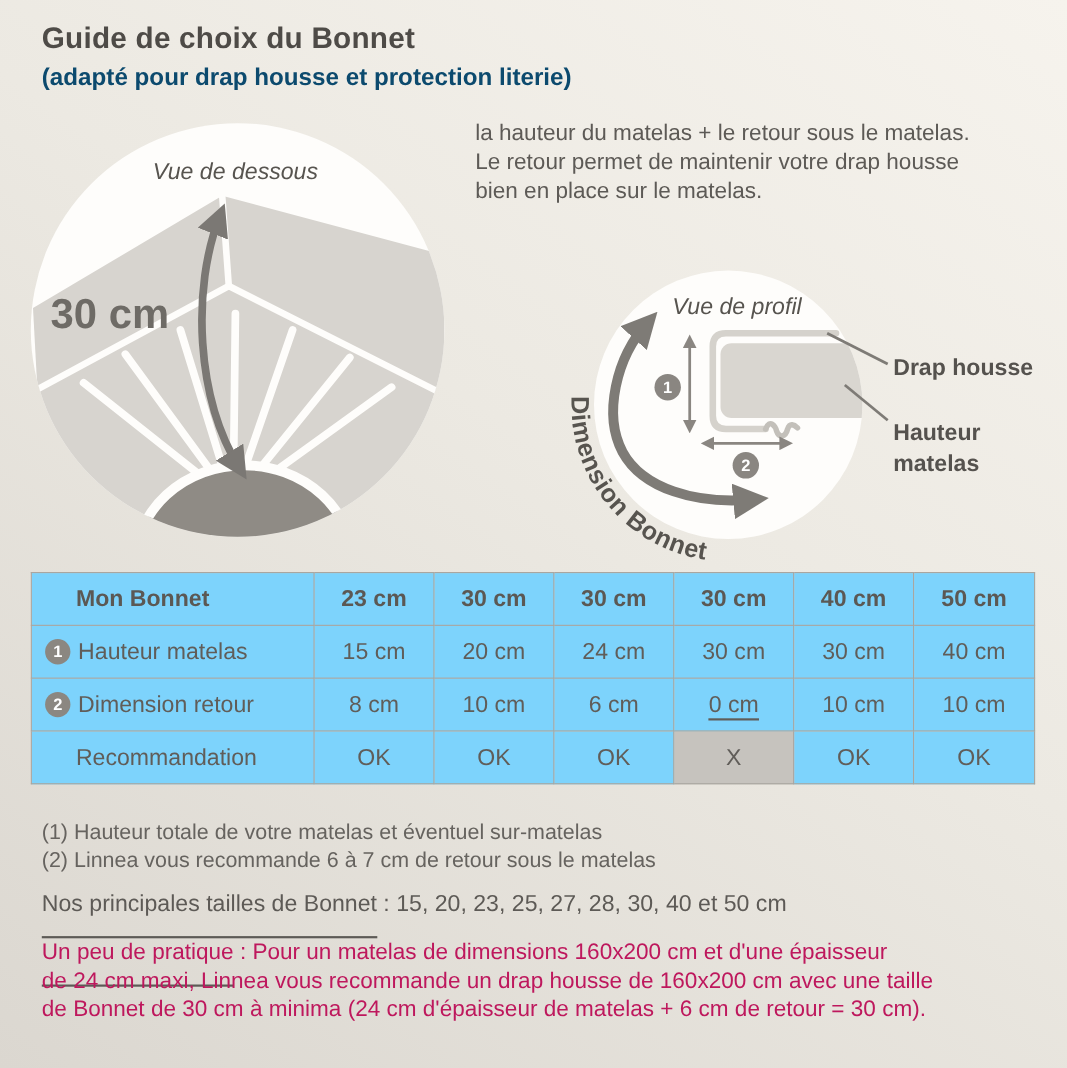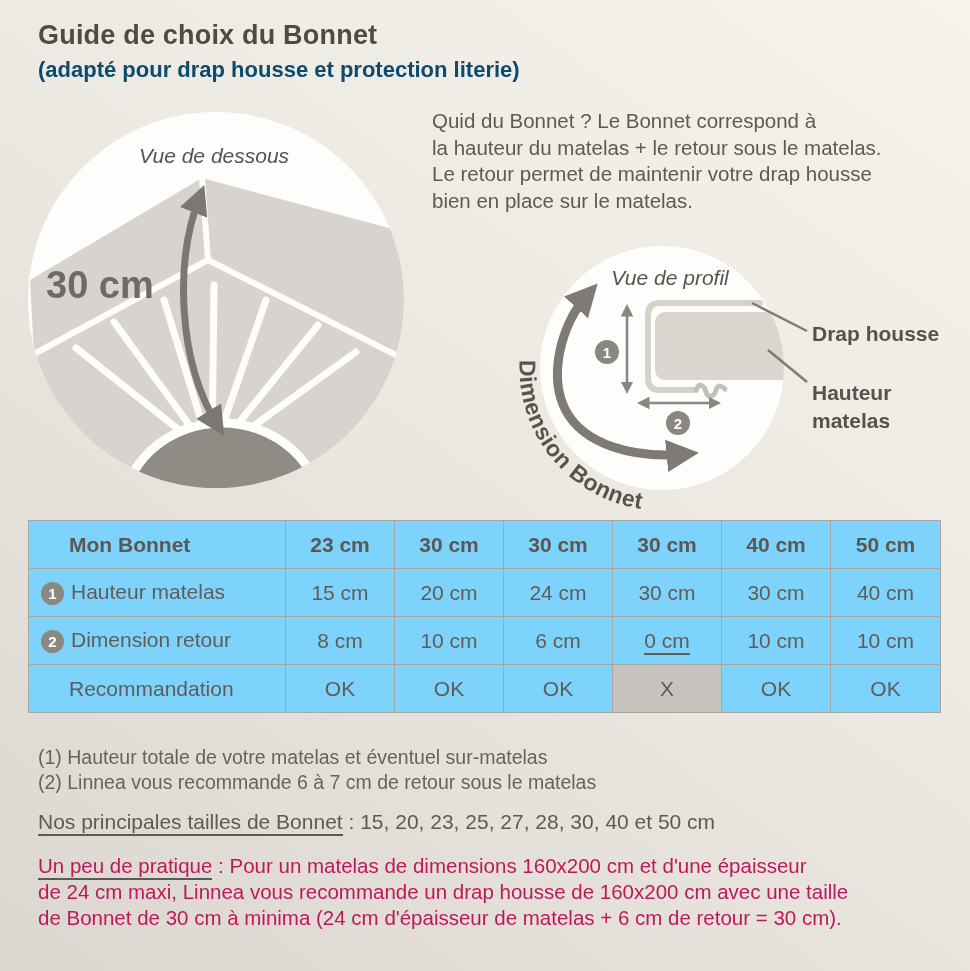--- a/index.html
+++ b/index.html
@@ -36,34 +36,33 @@
   table.bonnet td.label-cell{text-align:left;padding-left:40px;}
   table.bonnet td.badge-cell{text-align:left;padding-left:12px;}
   table.bonnet tr.head td{font-weight:bold;color:#5b5854;}
   table.bonnet td.x-cell{background:#c6c3be;}
   .tbadge{
     display:inline-block;width:23px;height:23px;border-radius:50%;
     background:#8b8781;color:#fff;font-size:15px;font-weight:bold;
     text-align:center;line-height:23px;vertical-align:middle;margin-right:7px;
   }
   .u{border-bottom:2px solid #605d59;padding-bottom:1px;}
-  .u-head{border-bottom:2px solid #5d5a56;padding-bottom:1px;}
+  .u-head{border-bottom:2px solid #5d5a56;padding-bottom:18px;}
   
   .footnotes{left:38px;top:745px;font-size:19.5px;line-height:24.5px;color:#66635f;}
   .sizes-line{left:38px;top:810px;font-size:21px;color:#5d5a56;}
   .practice{left:38px;top:853px;font-size:20.5px;line-height:26px;color:#be185d;}
 </style>
 </head>
 <body>
 
 <div class="abs title">Guide de choix du Bonnet</div>
 <div class="abs subtitle">(adapté pour drap housse et protection literie)</div>
 
 <div class="abs intro">
-  <div>Quid du Bonnet ? Le Bonnet correspond à</div>
   <div>la hauteur du matelas + le retour sous le matelas.</div>
   <div>Le retour permet de maintenir votre drap housse</div>
   <div>bien en place sur le matelas.</div>
 </div>
 
 <svg class="abs left-svg" width="400" height="400" viewBox="0 0 400 400">
   <defs>
     <clipPath id="clipL">
         <circle cx="200" cy="200" r="188"></circle>
       </clipPath>

